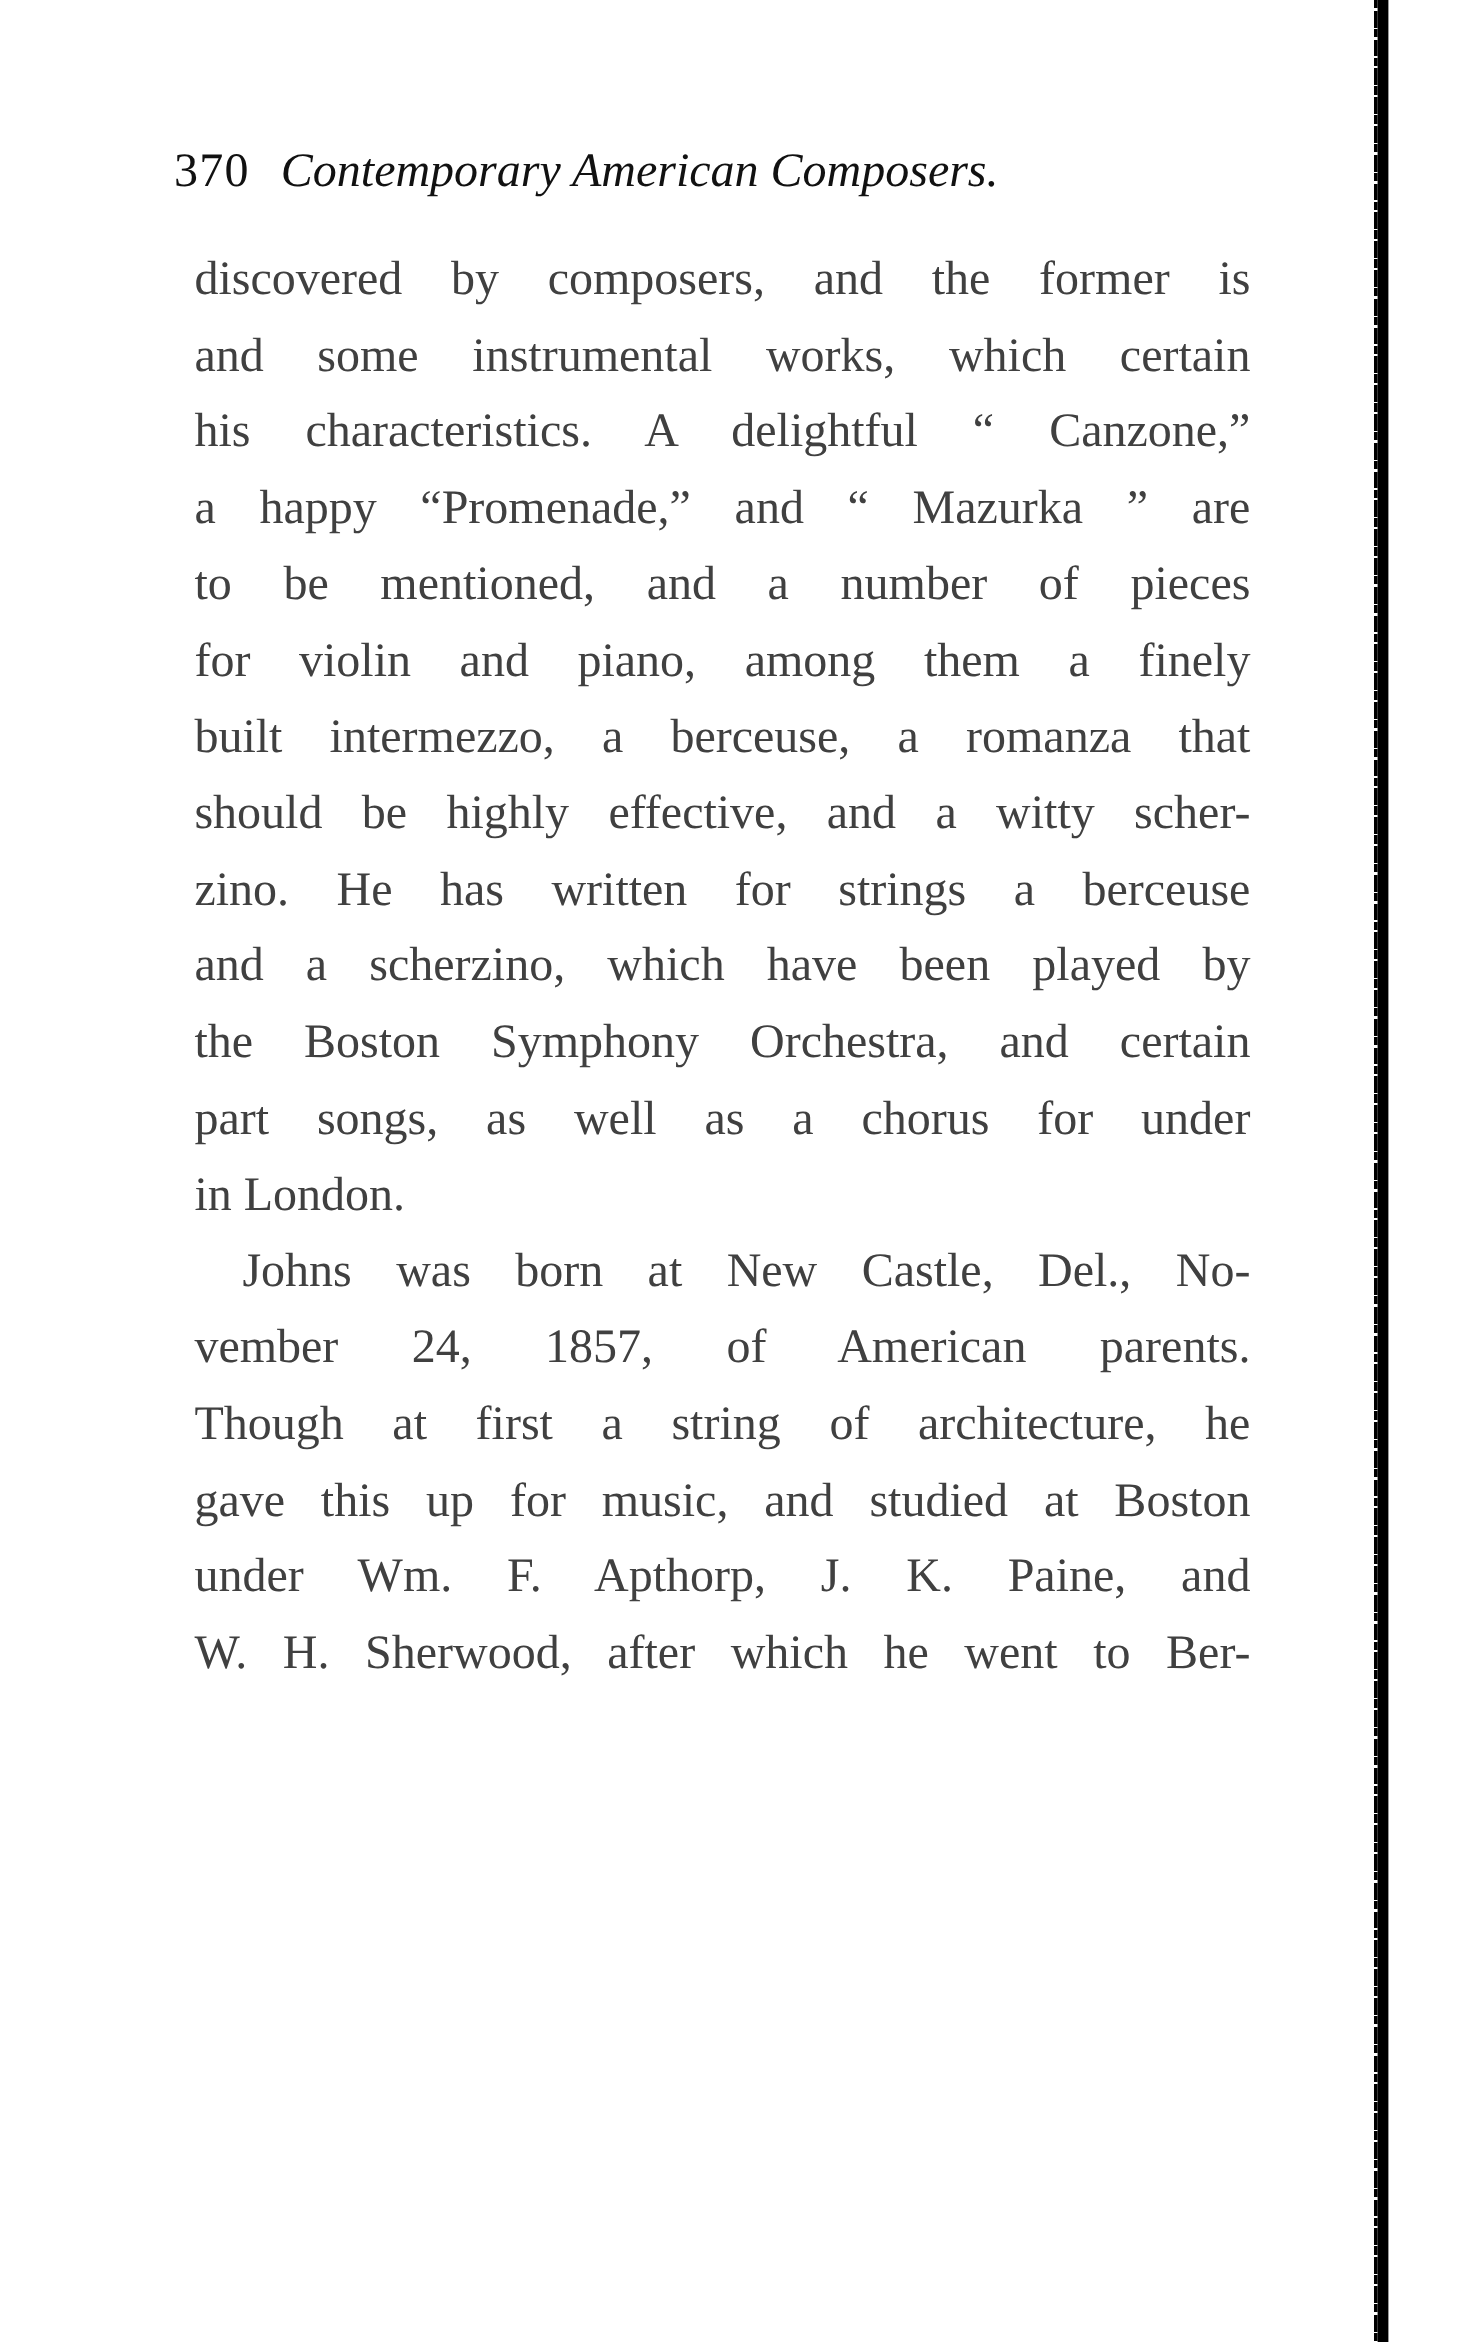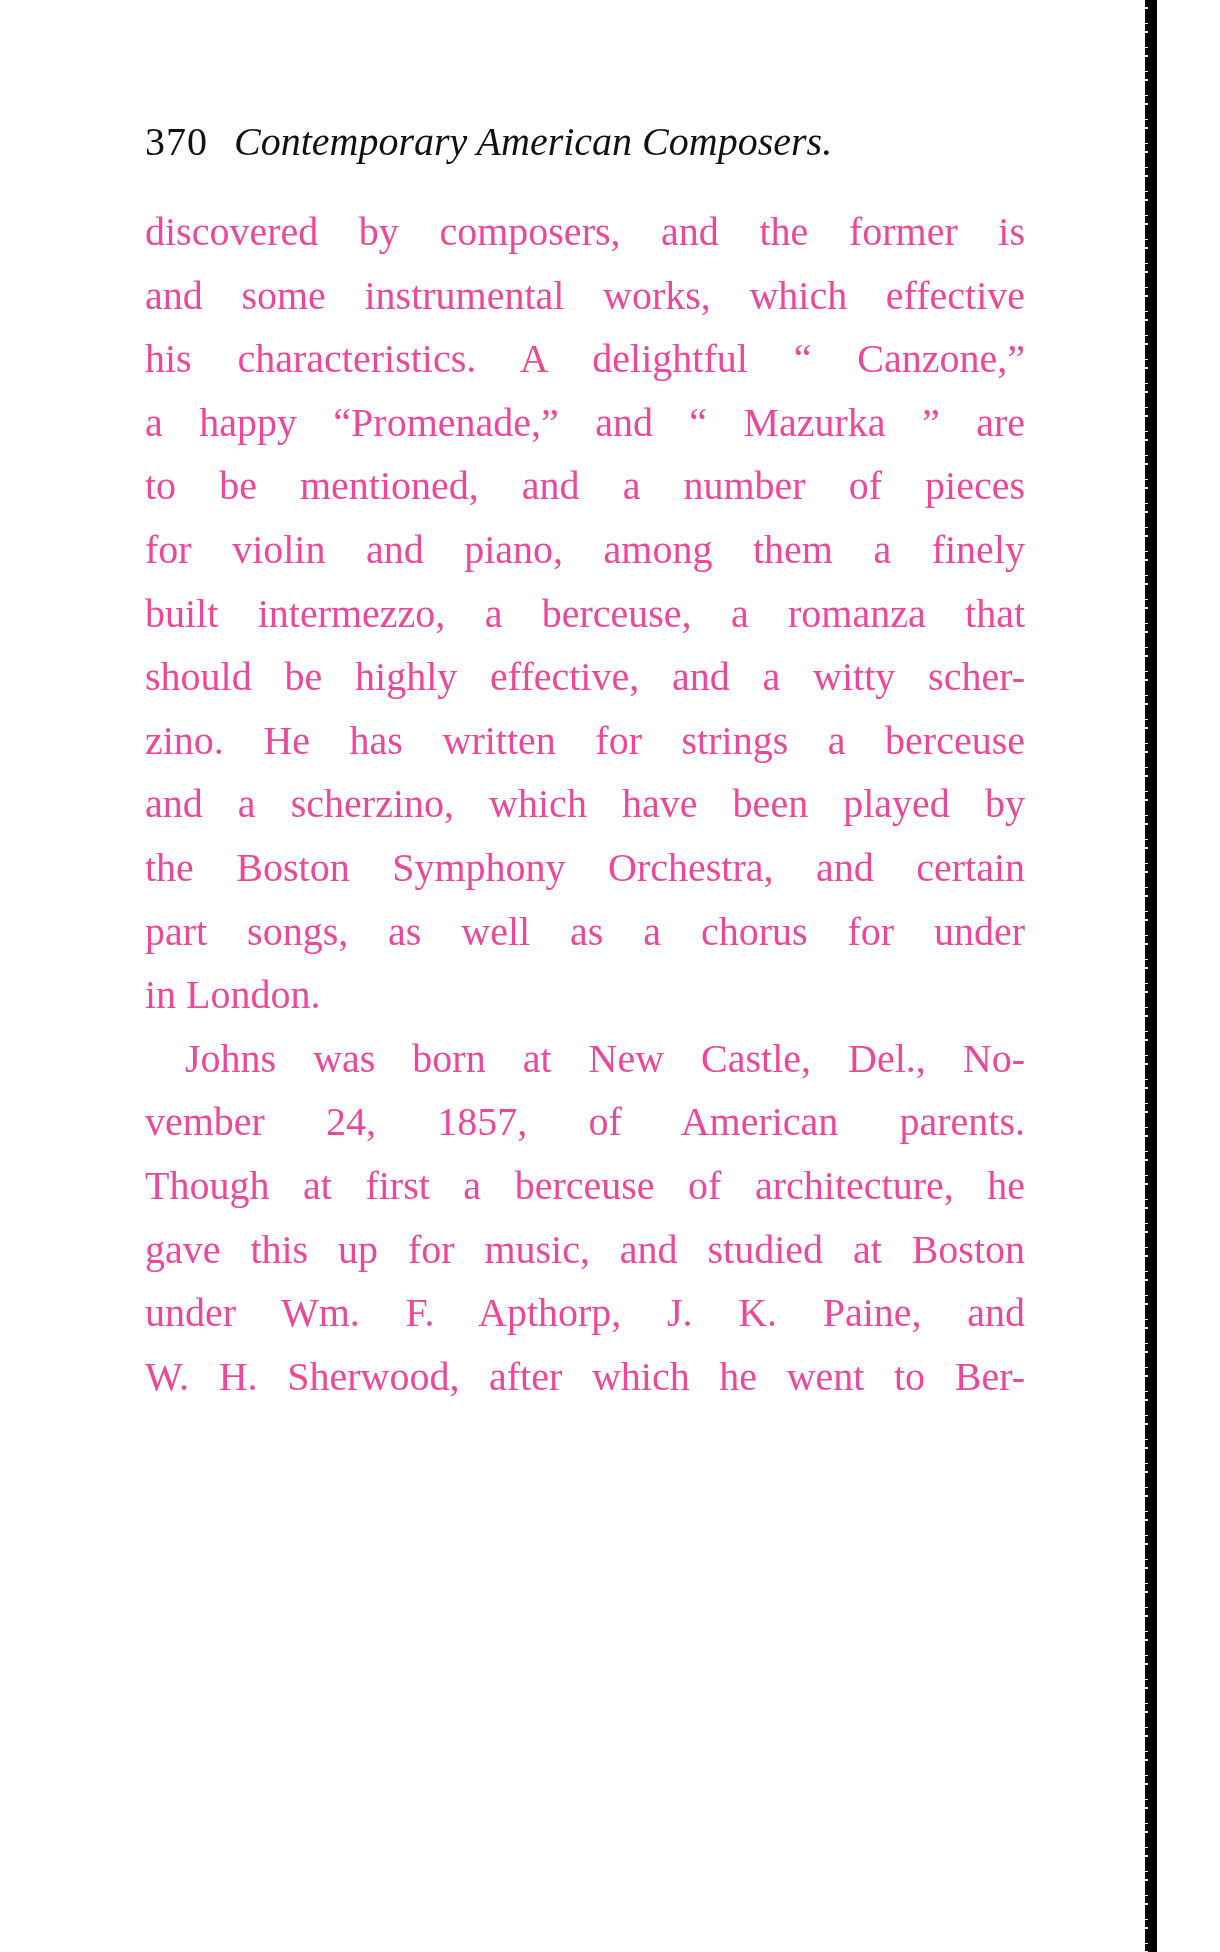--- a/index.html
+++ b/index.html
@@ -2,55 +2,55 @@
 <html><head>
 <meta charset="utf-8">
 <style>
   html, body { margin:0; padding:0; background:#ffffff; }
   body { width:1220px; height:1952px; position:relative; overflow:hidden; }
   .page { position:absolute; left:0; top:0; width:1220px; height:1952px; background:#fff; }
   .header { position:absolute; left:145px; top:118px; width:900px; height:50px;
     font-family:"Liberation Serif","DejaVu Serif",serif; font-size:40px; color:#111; white-space:nowrap; }
   .header .num { display:inline-block; letter-spacing:1px; }
   .header .title { font-style:italic; margin-left:16px; }
-  .body { position:absolute; left:145px; top:204px; width:880px;
-    font-family:"Liberation Serif","DejaVu Serif",serif; font-size:40px; color:#ec4899; }
+  .body { position:absolute; left:162px; top:204px; width:880px;
+    font-family:"Liberation Serif","DejaVu Serif",serif; font-size:40px; color:#404040; }
   .line { height:63.6px; line-height:56px; white-space:nowrap; text-align:justify; text-align-last:justify; }
   .line.last { text-align-last:left; }
   .line.indent { padding-left:40px; }
   .rule { position:absolute; left:1148px; top:0; width:9px; height:1952px; background:#000; }
   .rule-l { position:absolute; left:1145px; top:0; width:3px; height:1952px;
     background:repeating-linear-gradient(#000 0 7px, #fff 7px 9px, #000 9px 23px, #fff 23px 24px); }
 </style>
 </head>
 <body>
 
 <div class="page">
   <div class="header">
     <span class="num">370</span>
     <span class="title">Contemporary American Composers.</span>
   </div>
 
   <div class="body">
     <div class="line">discovered by composers, and the former is</div>
-    <div class="line">and some instrumental works, which effective</div>
+    <div class="line">and some instrumental works, which certain</div>
     <div class="line">his characteristics.  A delightful “ Canzone,”</div>
     <div class="line">a happy “Promenade,” and “ Mazurka ” are</div>
     <div class="line">to be mentioned, and a number of pieces</div>
     <div class="line">for violin and piano, among them a finely</div>
     <div class="line">built intermezzo, a berceuse, a romanza that</div>
     <div class="line">should be highly effective, and a witty scher-</div>
     <div class="line">zino.  He has written for strings a berceuse</div>
     <div class="line">and a scherzino, which have been played by</div>
     <div class="line">the Boston Symphony Orchestra, and certain</div>
     <div class="line">part songs, as well as a chorus for under</div>
     <div class="line last">in London.</div>
     <div class="line indent">Johns was born at New Castle, Del., No-</div>
     <div class="line">vember 24, 1857, of American parents.</div>
-    <div class="line">Though at first a berceuse of architecture, he</div>
+    <div class="line">Though at first a string of architecture, he</div>
     <div class="line">gave this up for music, and studied at Boston</div>
     <div class="line">under Wm. F. Apthorp, J. K. Paine, and</div>
     <div class="line">W. H. Sherwood, after which he went to Ber-</div>
   </div>
 
   <div class="rule-l"></div>
   <div class="rule"></div>
 </div>
 
 </body></html>

